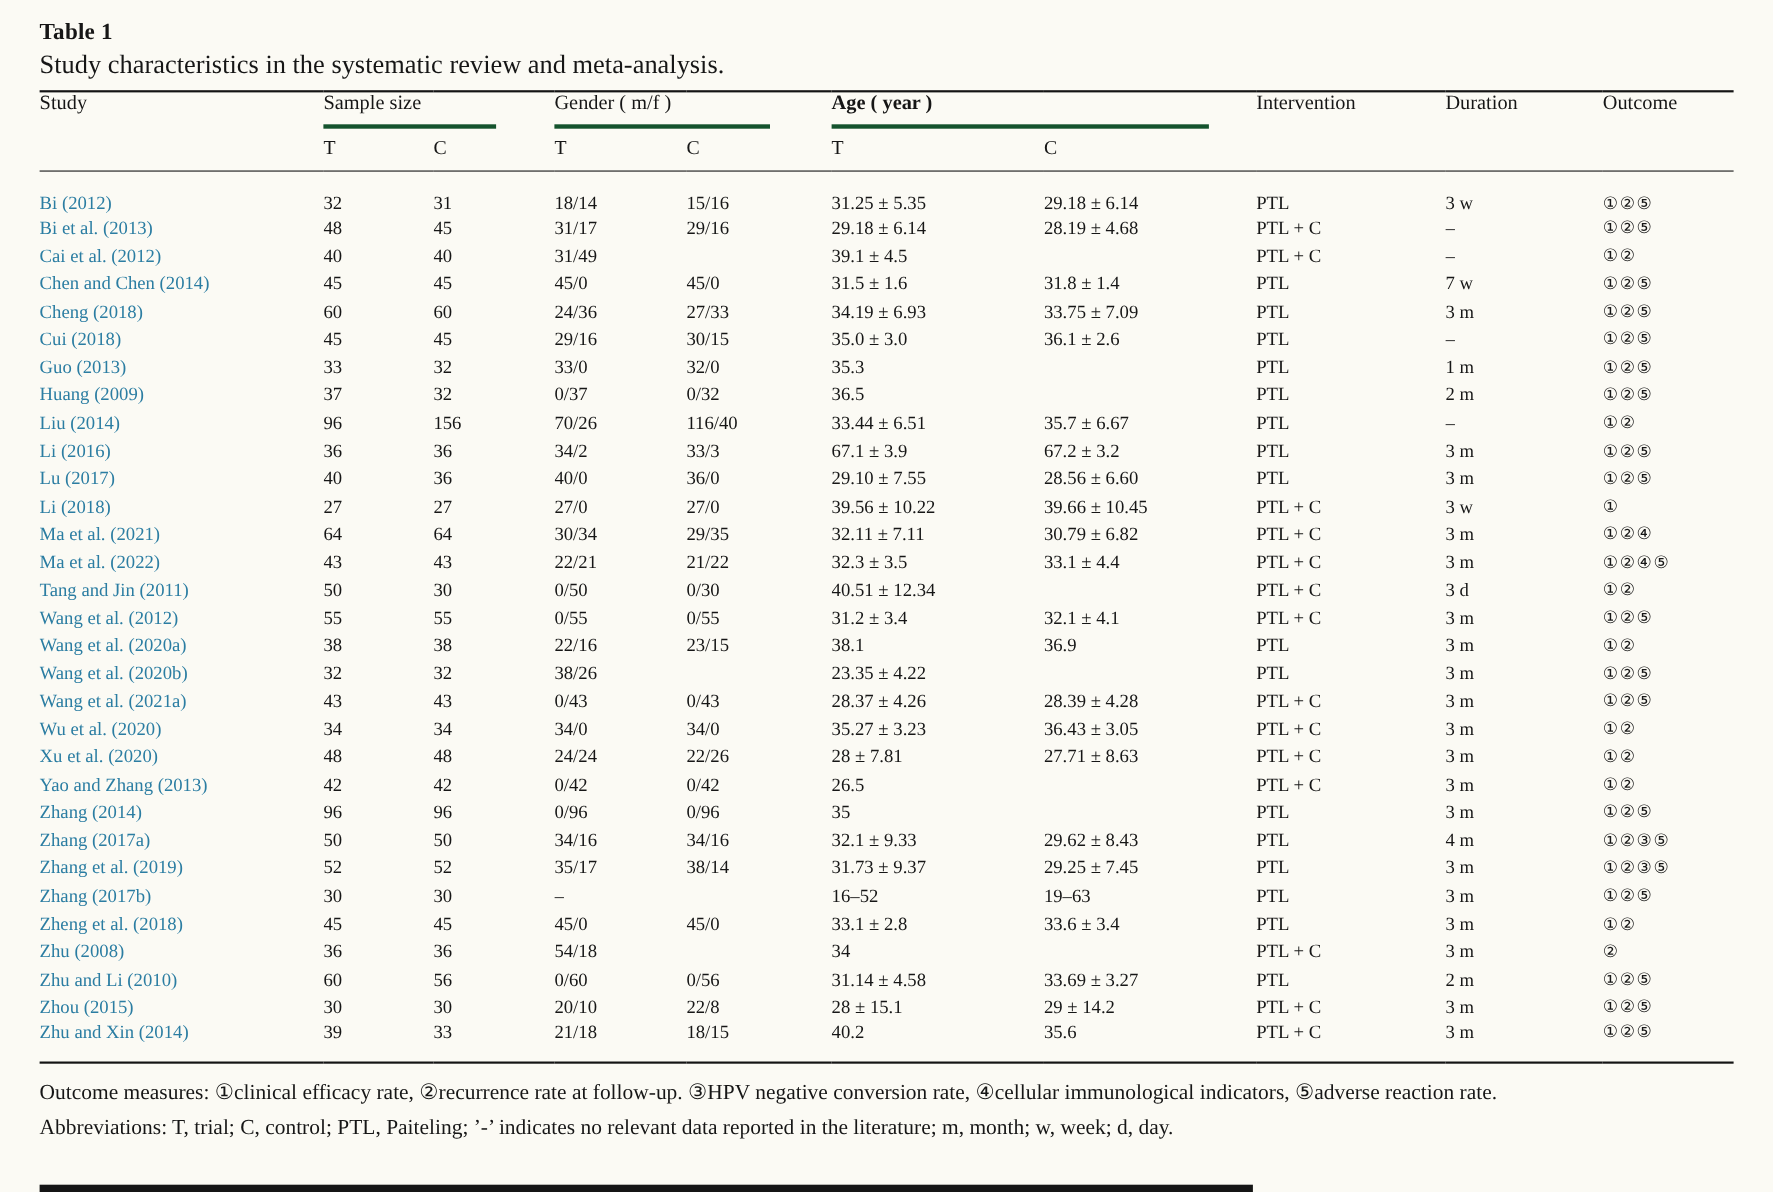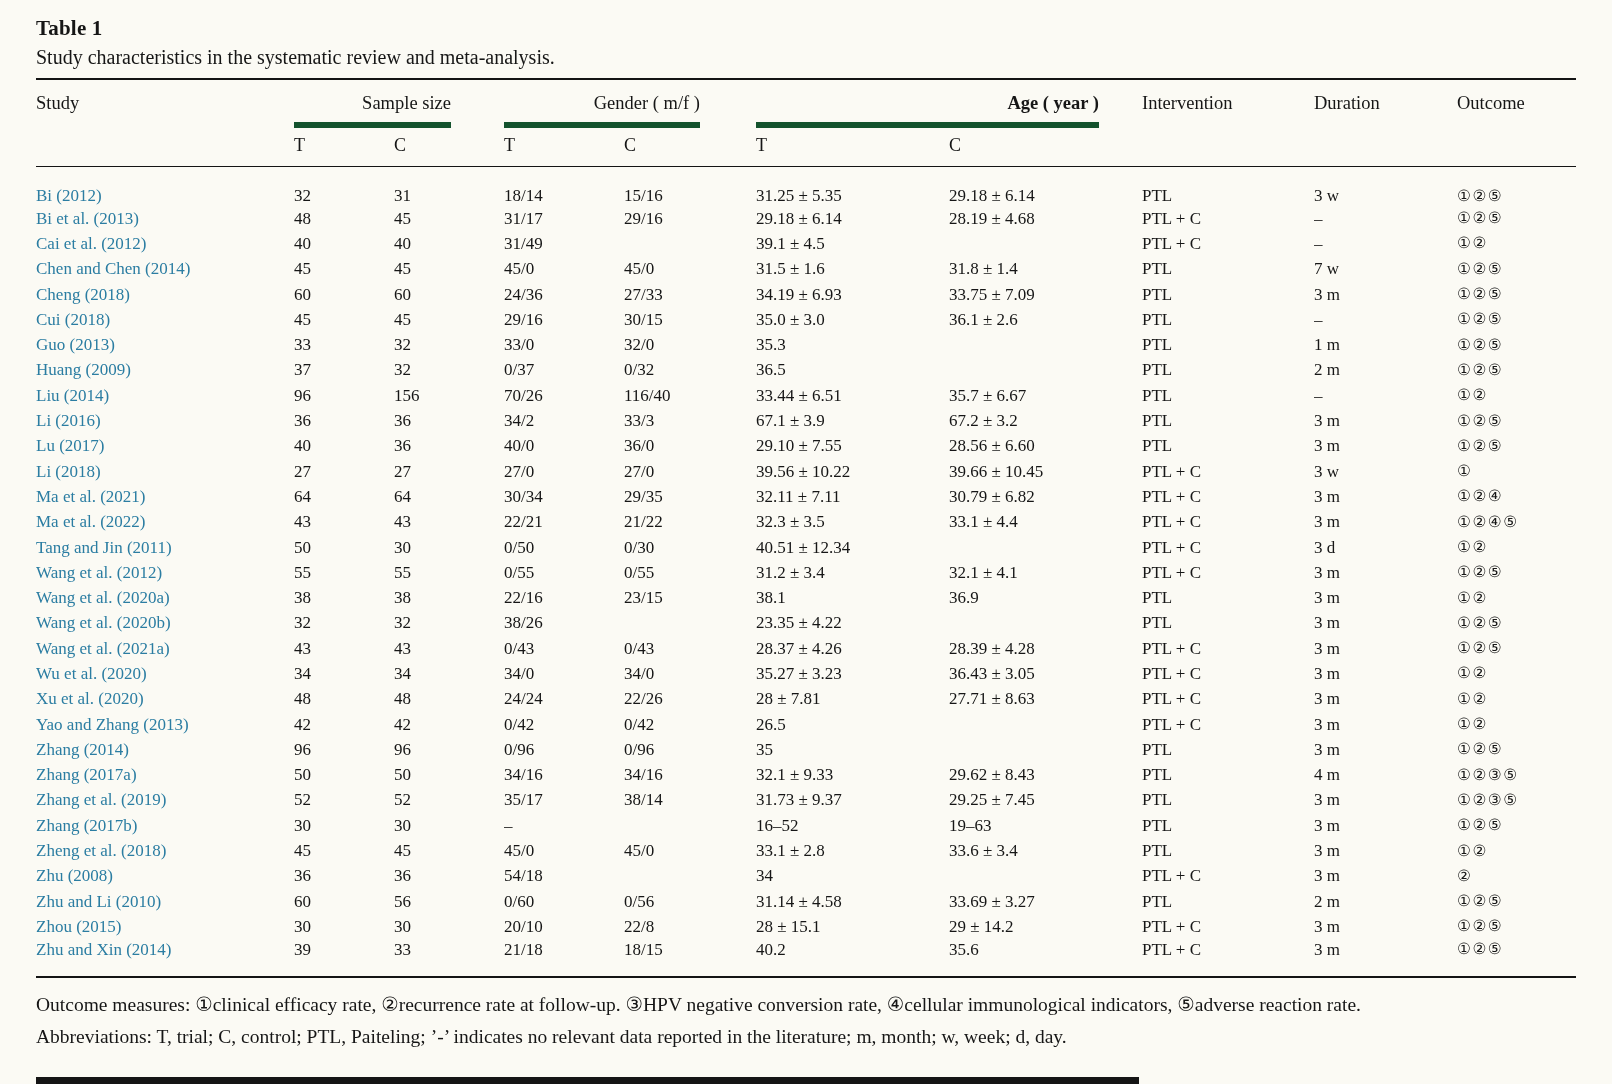--- a/index.html
+++ b/index.html
@@ -6,48 +6,48 @@
   html, body { width: 1612px; height: 1084px; }
   body {
     background: #fbfaf4;
     color: #161616;
     font-family: "Liberation Serif", "DejaVu Serif", "DejaVu Sans", serif;
     position: relative;
     overflow: hidden;
   }
   .page { position: absolute; inset: 0; padding: 12px 36px 0 36px; }
   .title { font-weight: bold; font-size: 21px; margin-top: 4px; letter-spacing: 0.2px; }
-  .caption { font-size: 20px; margin-top: 5px; }
+  .caption { font-size: 24px; margin-top: 5px; }
 
   table.study-table {
     border-collapse: collapse;
     table-layout: fixed;
     width: 1540px;
     margin-top: 9px;
     border-top: 2.5px solid #141414;
     border-bottom: 2.5px solid #141414;
   }
   th { font-weight: normal; text-align: left; vertical-align: top; font-size: 18.5px; }
-  tr.h1 th { padding-top: 13px; }
-  .grp { display: inline-block; border-bottom: 6px solid #14532d; padding-bottom: 8px; text-align: right; }
+  tr.h1 th { }
+  .grp { display: inline-block; border-bottom: 4px solid #14532d; padding-bottom: 8px; }
   .grp-sample { width: 157px; }
   .grp-gender { width: 196px; }
   .grp-age    { width: 343px; font-weight: bold; }
   tr.h2 th { padding: 7px 0 10px 0; font-size: 18px; }
   tr.h2 th, th.vspan { border-bottom: 1.5px solid #141414; }
 
   td {
     height: 25.3px;
     font-size: 17px;
     vertical-align: middle;
     white-space: nowrap;
     overflow: hidden;
   }
   td.outcome {
-    font-family: Liberation Mono, monospace;
+    font-family: Liberation Sans, sans-serif;
     font-size: 15.5px;
     letter-spacing: 1.5px;
     margin-left: 48px;
   }
   tbody tr:first-child td { padding-top: 19px; }
   tbody tr:last-child td  { padding-bottom: 16px; }
   .study-link { color: #2b7da2; cursor: pointer; }
 
   .footnotes { margin-top: 11px; width: 1545px; }
   .footnote { font-size: 19.5px; line-height: 1.68; }

